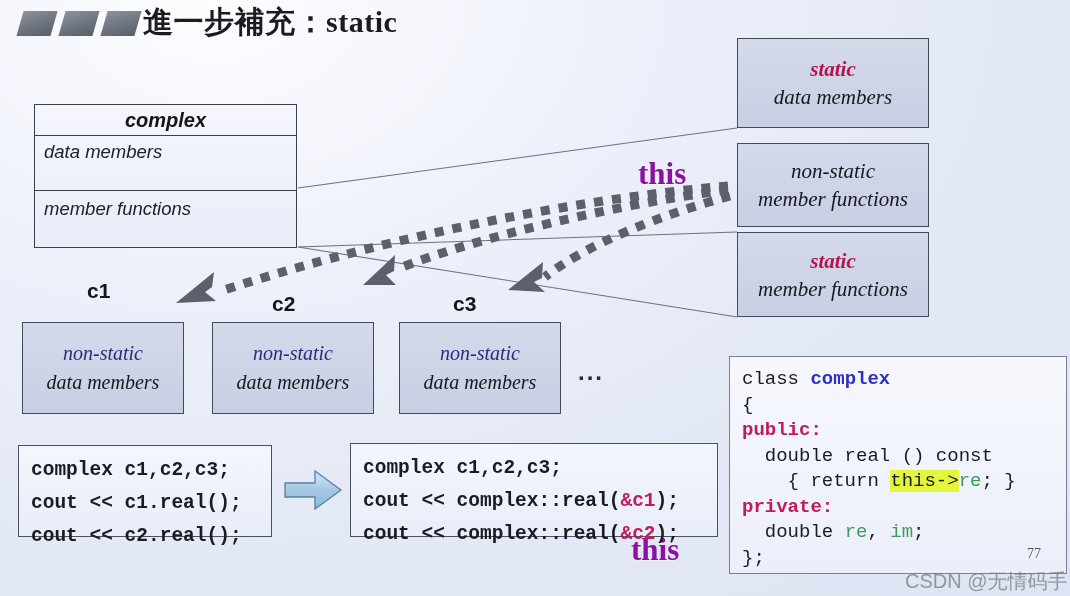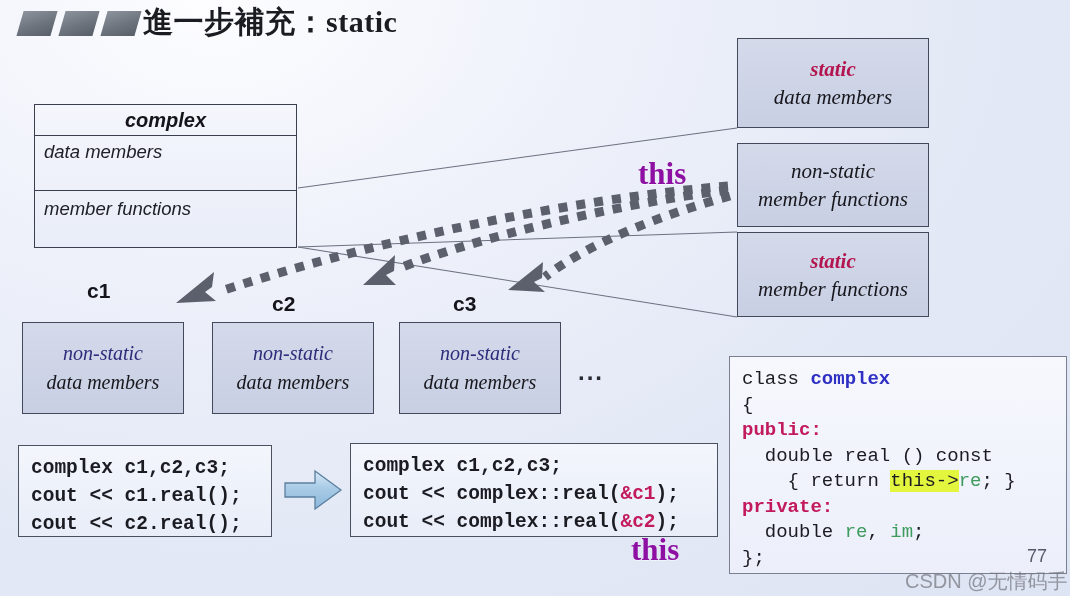--- a/index.html
+++ b/index.html
@@ -199,21 +199,21 @@
   #this-top { left: 638px; top: 156px; }
   #this-bottom { left: 631px; top: 532px; }
   
   .code-box {
     position: absolute;
     box-sizing: border-box;
     border: 1px solid #4c5161;
     background: linear-gradient(180deg, #f3f6fc 0%, #e8edf8 100%);
     font-family: "Liberation Mono", monospace;
     font-size: 19.5px;
-    line-height: 28px;
+    line-height: 33px;
     color: #1b1b22;
     padding: 8px 10px 6px 12px;
     white-space: pre;
     font-weight: bold;
   }
   #code-left {
     left: 18px;
     top: 445px;
     width: 254px;
     height: 92px;
@@ -270,22 +270,22 @@
     font-size: 30px;
     color: #d93b1d;
     opacity: 0.9;
     letter-spacing: -0.5px;
     white-space: nowrap;
   }
   #page-num {
     position: absolute;
     left: 1027px;
     top: 546px;
-    font-family: Liberation Sans, sans-serif;
-    font-size: 18px;
+    font-family: Liberation Serif, serif;
+    font-size: 14px;
     color: #55596a;
   }
   #csdn-watermark {
     position: absolute;
     left: 905px;
     top: 568px;
     font-family: "Liberation Sans", sans-serif;
     font-size: 20px;
     color: rgba(118,118,126,0.72);
     white-space: nowrap;

